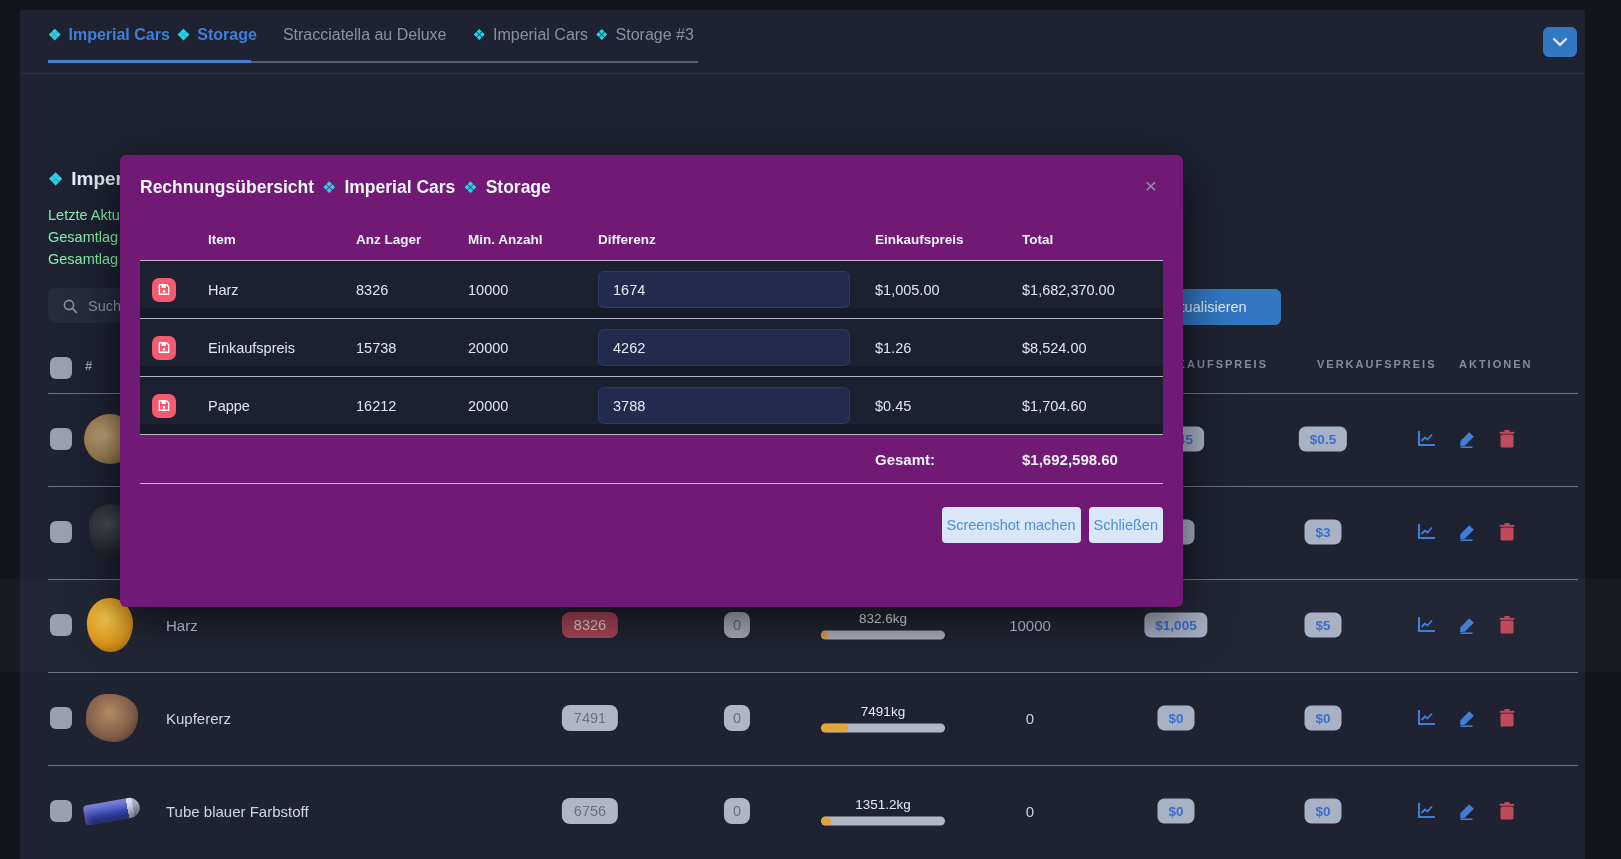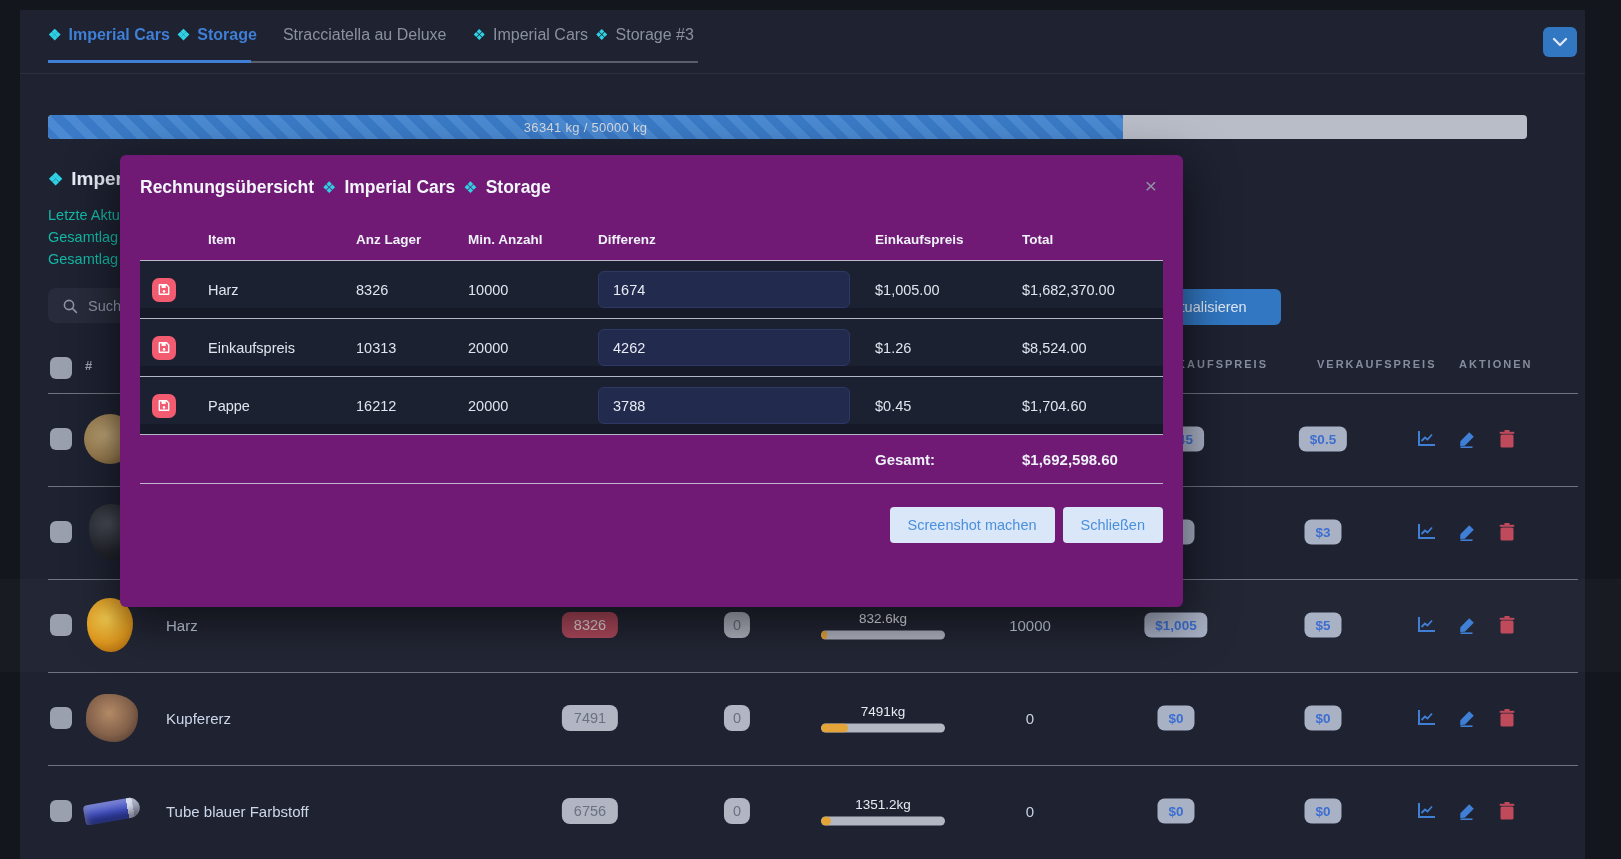--- a/index.html
+++ b/index.html
@@ -21,21 +21,21 @@
   .storagebar{position:absolute;left:48px;top:115px;width:1479px;height:24px;border-radius:4px;
               background:#b9bdc7;overflow:hidden;}
   .storagebar .fill{height:100%;border-radius:4px 0 0 4px;position:relative;
       background:repeating-linear-gradient(45deg,#3a7ac6 0 9px,#4b8ad2 9px 18px);
       display:flex;align-items:center;justify-content:center;}
   .storagebar .label{color:#d6d9e0;font-size:13px;letter-spacing:.3px;white-space:nowrap;}
   
   .pg-heading{position:absolute;left:48px;top:168px;display:flex;gap:8px;align-items:center;
               font-size:19px;font-weight:bold;color:#e8ecf4;}
   .pg-heading .dia{font-size:17px;}
-  .info-line{position:absolute;left:48px;font-size:14.5px;color:#14b8a6;}
+  .info-line{position:absolute;left:48px;font-size:14.5px;color:#86efac;}
   .searchbox{position:absolute;left:48px;top:288px;width:165px;height:35px;border-radius:8px;
              background:#272b3b;display:flex;align-items:center;gap:8px;padding:0 0 0 14px;box-sizing:border-box;}
   .searchbox input{background:transparent;border:none;outline:none;color:#c5cad8;font-size:14.5px;width:100px;
              font-family:"Liberation Sans",sans-serif;}
   .searchbox input::placeholder{color:#8e94a6;}
   .update-btn{position:absolute;left:1131px;top:289px;width:150px;height:36px;border-radius:6px;border:none;
               background:#3177c2;color:#dfe7f2;font-size:14.5px;cursor:pointer;font-family:"Liberation Sans",sans-serif;}
   .cb{width:22px;height:22px;border-radius:6px;background:#9aa0ad;cursor:pointer;}
   .th{position:absolute;top:358px;font-size:11px;font-weight:bold;letter-spacing:2px;color:#868c9e;}
   .tdiv{position:absolute;left:48px;width:1530px;height:1px;background:rgba(190,195,208,.5);}
@@ -79,21 +79,21 @@
   .m-thead{height:42px;border-bottom:1px solid rgba(205,210,222,.85);font-size:13.5px;font-weight:bold;color:#eef1f7;}
   .m-row{height:57px;border-bottom:1px solid rgba(205,210,222,.85);
          background:linear-gradient(#1c2132 0 82%,#161a28 82%);font-size:14.5px;color:#dfe4ee;}
   .save-btn{width:24px;height:24px;border-radius:7px;border:none;background:#f25b70;margin-left:12px;
             display:flex;align-items:center;justify-content:center;cursor:pointer;}
   .diff-input{width:252px;height:37px;box-sizing:border-box;background:#222a4d;border:1px solid #2d3964;
               border-radius:6px;color:#e8ecf5;font-size:14.5px;padding:0 14px;
               font-family:"Liberation Sans",sans-serif;outline:none;}
   .m-total-row{height:48px;font-size:15px;color:#eef1f7;font-weight:bold;border-bottom:1px solid rgba(205,210,222,.85);}
   .m-footer{display:flex;justify-content:flex-end;gap:8px;padding:23px 20px 0 0;}
-  .m-btn{height:36px;padding:0 18px;border:none;border-radius:4px;background:#d9e7f9;color:#4a90dc;
+  .m-btn{height:36px;padding:0 5px;border:none;border-radius:4px;background:#d9e7f9;color:#4a90dc;
          font-size:14.5px;cursor:pointer;font-family:"Liberation Sans",sans-serif;}
 </style>
 </head>
 <body>
 
 <div class="app">
   <div class="panel"></div>
 
   <div class="tabbar">
     <div class="tab active">
@@ -114,25 +114,20 @@
   </div>
   <div class="tab-underline-gray"></div>
   <div class="tab-underline-blue"></div>
   <div class="hdr-border"></div>
   <div class="dd-btn">
     <svg width="16" height="10" viewBox="0 0 16 10">
       <path d="M2 2 L8 8 L14 2" stroke="#dfe5ee" stroke-width="2.4" fill="none" stroke-linecap="round" stroke-linejoin="round"></path>
     </svg>
   </div>
 
-  <div class="storagebar">
-    <div class="fill" style="width: 72.7%;">
-      <span class="label">36341 kg / 50000 kg</span>
-    </div>
-  </div>
 
   <div class="pg-heading">
     <span class="dia">❖</span>
     <span>Imper</span>
   </div>
   <div class="info-line" style="top:207px">Letzte Aktu</div>
   <div class="info-line" style="top:229px">Gesamtlag</div>
   <div class="info-line" style="top:251px">Gesamtlag</div>
 
   <div class="searchbox">
@@ -381,21 +376,21 @@
 
       <div class="m-grid m-row">
         <button class="save-btn">
           <svg width="13" height="13" viewBox="0 0 14 14">
               <path d="M1.5 1.5 H10 L12.5 4 V12.5 H1.5 Z" fill="none" stroke="#fff" stroke-width="1.6" stroke-linejoin="round"></path>
               <rect x="4.2" y="1.8" width="4.8" height="3.4" fill="#fff"></rect>
               <circle cx="7" cy="9.2" r="1.5" fill="#fff"></circle>
             </svg>
         </button>
         <div>Einkaufspreis</div>
-        <div>10313</div>
+        <div>15738</div>
         <div>20000</div>
         <div><input class="diff-input" value="4262" style=""></div>
         <div>$1.26</div>
         <div>$8,524.00</div>
       </div>
 
       <div class="m-grid m-row">
         <button class="save-btn">
           <svg width="13" height="13" viewBox="0 0 14 14">
               <path d="M1.5 1.5 H10 L12.5 4 V12.5 H1.5 Z" fill="none" stroke="#fff" stroke-width="1.6" stroke-linejoin="round"></path>

